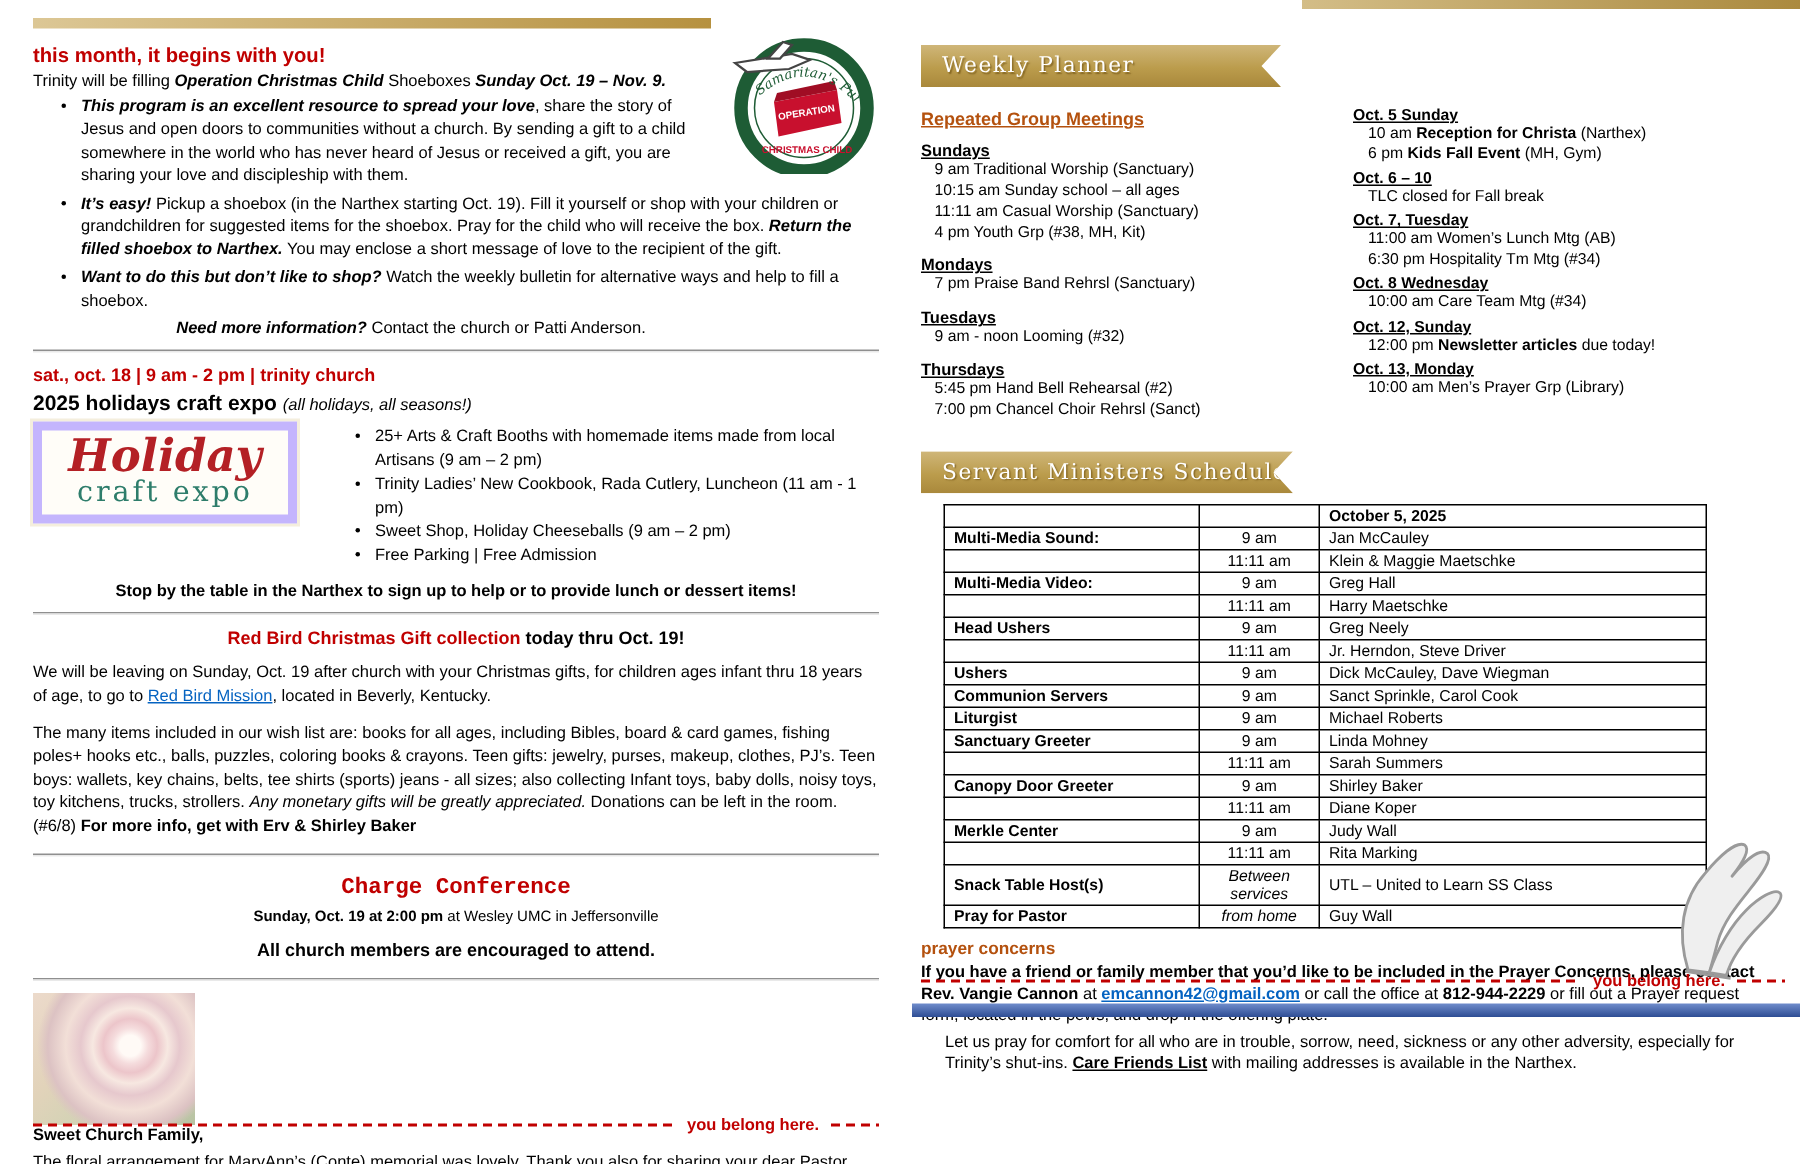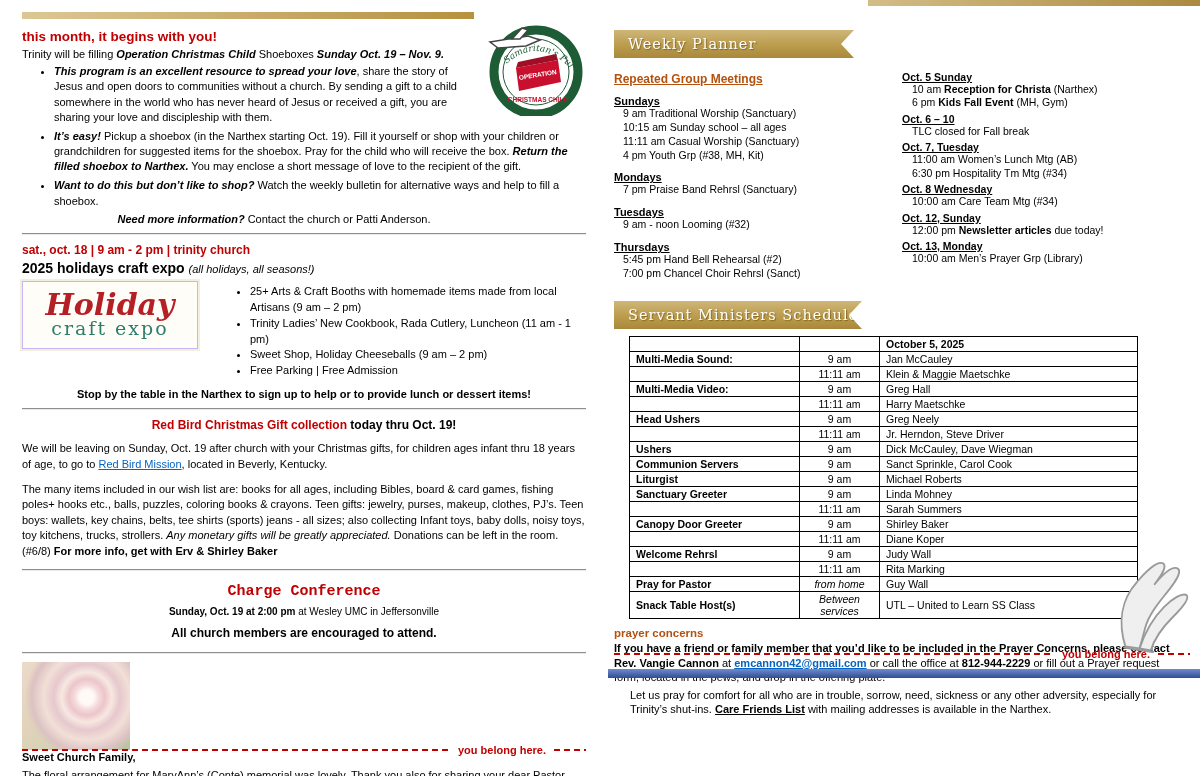--- a/index.html
+++ b/index.html
@@ -23,21 +23,21 @@
   .top-bar{margin-top:12px;width:452px;height:7px;background:linear-gradient(90deg,#dcc795,#b6913f);}
   .h-month{color:#C00000;font-size:13.5px;font-weight:700;margin:10px 0 3px;}
   .intro{margin:0 0 2px;line-height:1.38;}
   ul.main{margin:2px 0 3px;padding-left:32px;}
   ul.main li{line-height:1.38;margin-bottom:4px;}
   .more-info{text-align:center;margin:3px 60px 7px 0;}
   .hr{border-top:1px solid #8f8f8f;border-bottom:1px solid #e9e9e9;height:2px;margin:8px 0;clear:both;}
   .sat-head{color:#C00000;font-weight:700;font-size:12px;margin:3px 0 3px;}
   .craft-title{font-size:14px;margin:0 0 5px;}
   .craft-row{display:flex;gap:10px;align-items:flex-start;}
-  .craft-logo{width:176px;height:68px;background:#fffdf8;border:1px solid #c4b5fd;box-shadow:0 0 0 2px #f4eedd;
+  .craft-logo{width:176px;height:68px;background:#fffdf8;border:6px solid #c4b5fd;box-shadow:0 0 0 2px #f4eedd;
     display:flex;flex-direction:column;align-items:center;justify-content:center;}
   .holiday-word{font-family:"DejaVu Serif",serif;font-style:italic;font-weight:700;color:#B42025;font-size:30px;line-height:.95;}
   .craftexpo-word{font-family:"DejaVu Serif",serif;color:#2E7D6B;font-size:19px;line-height:1;letter-spacing:2px;}
   ul.craft-bullets{margin:3px 0 0;padding-left:42px;flex:1;}
   ul.craft-bullets li{line-height:1.45;}
   .craft-note{text-align:center;font-weight:700;margin:9px 0 2px;}
   .rb-title{text-align:center;font-weight:700;font-size:12px;margin:8px 0 9px;}
   .rb-p{margin:0 0 9px;line-height:1.42;}
   .charge-title{text-align:center;color:#C00000;font-weight:700;font-size:15px;margin:12px 0 6px;font-family:Liberation Mono, monospace;}
   .charge-l1{text-align:center;font-size:10px;margin:0 0 9px;}
@@ -312,38 +312,38 @@
           <td class="c1">Canopy Door Greeter</td>
           <td class="c2">9 am</td>
           <td class="c3">Shirley Baker</td>
         </tr>
     <tr>
           <td class="c1"></td>
           <td class="c2">11:11 am</td>
           <td class="c3">Diane Koper</td>
         </tr>
     <tr>
-          <td class="c1">Welcome Rehrsl</td>
+          <td class="c1">Merkle Center</td>
           <td class="c2">9 am</td>
           <td class="c3">Judy Wall</td>
         </tr>
     <tr>
           <td class="c1"></td>
           <td class="c2">11:11 am</td>
           <td class="c3">Rita Marking</td>
+        </tr>
+    <tr>
+          <td class="c1">Snack Table Host(s)</td>
+          <td class="c2 sm">Between services</td>
+          <td class="c3">UTL – United to Learn SS Class</td>
         </tr>
     <tr>
           <td class="c1">Pray for Pastor</td>
           <td class="c2 it">from home</td>
           <td class="c3">Guy Wall</td>
-        </tr>
-    <tr>
-          <td class="c1">Snack Table Host(s)</td>
-          <td class="c2 sm">Between services</td>
-          <td class="c3">UTL – United to Learn SS Class</td>
         </tr>
   </tbody>
     </table>
 
   <div class="hands">
     <svg viewBox="0 0 90 110" width="86" height="104">
       <g fill="#efefef" stroke="#9a9a9a" stroke-width="2" stroke-linejoin="round">
         <path d="M20,100 C12,74 16,50 32,32 C42,20 54,9 60,12 C64,15 59,24 51,34 C61,22 71,14 76,18 C80,22 71,34 63,44 C55,54 45,66 41,80 C39,88 37,95 35,102 Z"></path>
         <path d="M35,102 C41,84 51,68 61,58 C69,50 81,42 85,46 C88,50 79,60 71,68 C61,78 51,90 47,104 Z"></path>
       </g>

